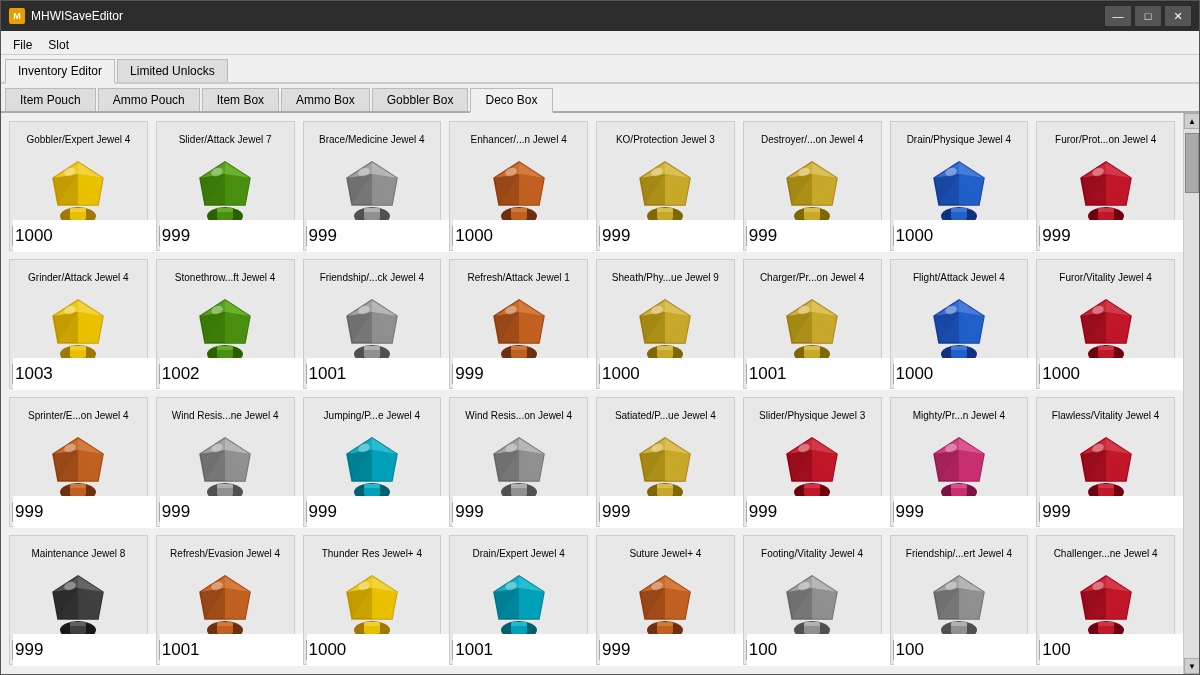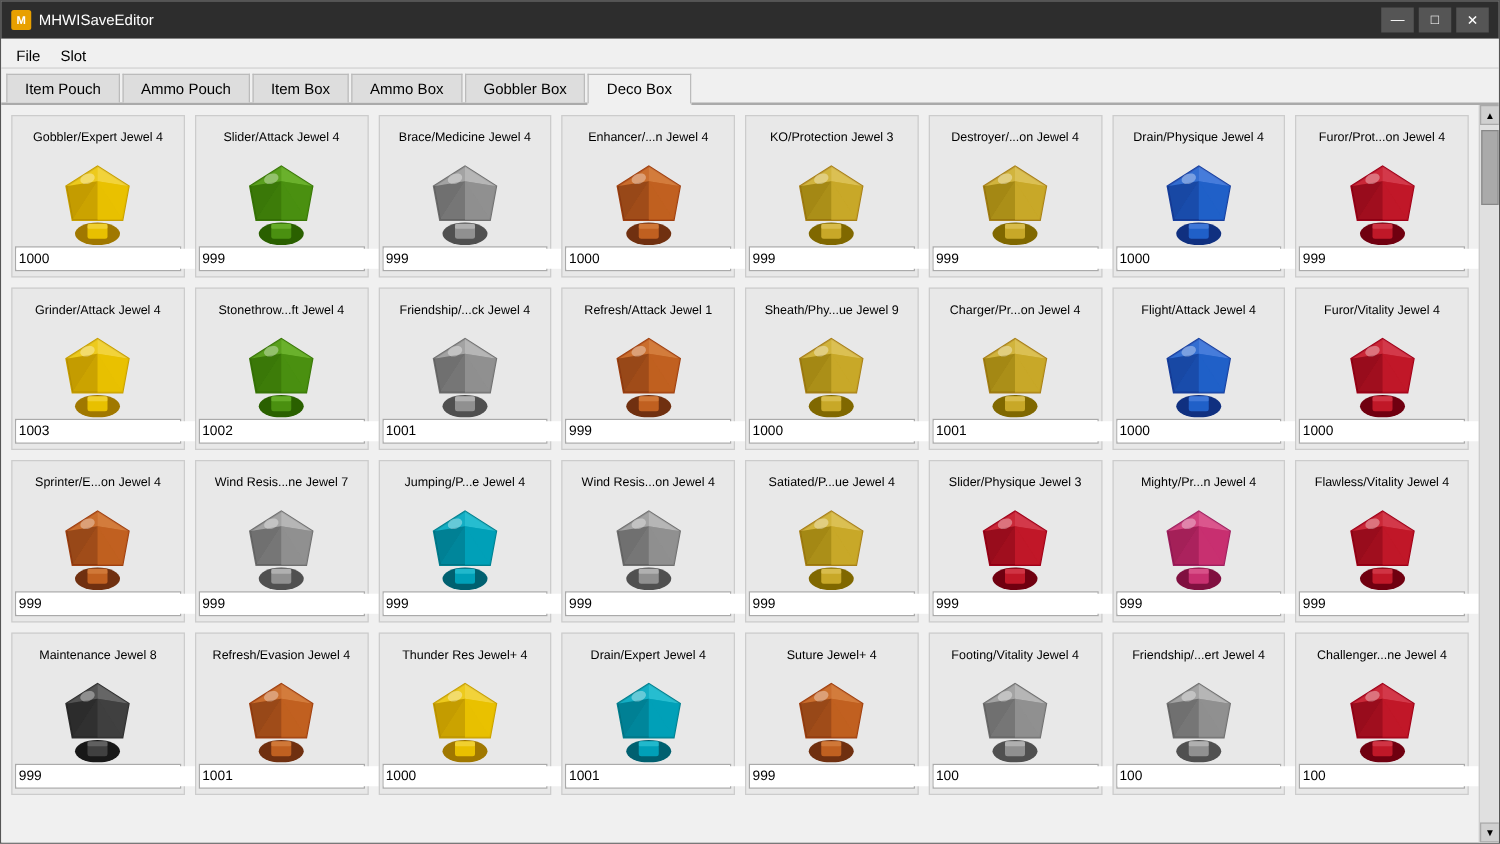--- a/index.html
+++ b/index.html
@@ -202,23 +202,23 @@
       align-items: center;
       width: 100%;
       background: white;
       border: 1px solid #aaa;
       height: 20px;
     }
     .jewel-input {
       flex: 1;
       border: none;
       outline: none;
-      font-size: 11px;
+      font-size: 17px;
       padding: 0 2px;
-      height: 16px;
+      height: 32px;
       background: white;
     }
     .jewel-spinner {
       display: flex;
       flex-direction: column;
       width: 14px;
       border-left: 1px solid #aaa;
     }
     .spin-btn {
       width: 14px;
@@ -249,20 +249,24 @@
       <button class="title-btn">□</button>
       <button class="title-btn close">✕</button>
     </div>
   </div>
 
   <div class="menu-bar">
     <span class="menu-item">File</span>
     <span class="menu-item">Slot</span>
   </div>
 
+  <div class="tab-bar-outer">
+    <div class="tab-outer active">Inventory Editor</div>
+    <div class="tab-outer">Limited Unlocks</div>
+  </div>
 
   <div class="tab-bar-inner">
     <div class="tab-inner">Item Pouch</div>
     <div class="tab-inner">Ammo Pouch</div>
     <div class="tab-inner">Item Box</div>
     <div class="tab-inner">Ammo Box</div>
     <div class="tab-inner">Gobbler Box</div>
     <div class="tab-inner active">Deco Box</div>
   </div>
 
@@ -291,21 +295,21 @@
   </svg></div>
           <div class="jewel-input-row">
             <input type="text" class="jewel-input" value="1000" style="">
             <div class="jewel-spinner">
               <button class="spin-btn">▲</button>
               <button class="spin-btn">▼</button>
             </div>
           </div>
         </div>
         <div class="jewel-cell">
-          <div class="jewel-name">Slider/Attack Jewel 4</div>
+          <div class="jewel-name">Slider/Attack Jewel 7</div>
           <div class="jewel-icon"><svg viewBox="0 0 60 65" xmlns="http://www.w3.org/2000/svg">
 
     <ellipse cx="30" cy="56" rx="18" ry="9" fill="#2a6000"></ellipse>
     <rect x="22" y="48" width="16" height="12" rx="2" fill="#4a9010"></rect>
     <rect x="22" y="48" width="16" height="4" rx="1" fill="#80c840" opacity="0.5"></rect>
 
     <polygon points="30,2 55,18 50,45 10,45 5,18" fill="#2a6000"></polygon>
     <polygon points="30,2 55,18 50,45 10,45 5,18" fill="#4a9010" stroke="#3a7808" stroke-width="1.5"></polygon>
 
     <polygon points="30,2 55,18 30,14" fill="#80c840" opacity="0.6"></polygon>
@@ -733,21 +737,21 @@
   </svg></div>
           <div class="jewel-input-row">
             <input type="text" class="jewel-input" value="999" style="">
             <div class="jewel-spinner">
               <button class="spin-btn">▲</button>
               <button class="spin-btn">▼</button>
             </div>
           </div>
         </div>
         <div class="jewel-cell">
-          <div class="jewel-name">Wind Resis...ne Jewel 7</div>
+          <div class="jewel-name">Wind Resis...ne Jewel 4</div>
           <div class="jewel-icon"><svg viewBox="0 0 60 65" xmlns="http://www.w3.org/2000/svg">
 
     <ellipse cx="30" cy="56" rx="18" ry="9" fill="#505050"></ellipse>
     <rect x="22" y="48" width="16" height="12" rx="2" fill="#909090"></rect>
     <rect x="22" y="48" width="16" height="4" rx="1" fill="#d0d0d0" opacity="0.5"></rect>
 
     <polygon points="30,2 55,18 50,45 10,45 5,18" fill="#505050"></polygon>
     <polygon points="30,2 55,18 50,45 10,45 5,18" fill="#909090" stroke="#707070" stroke-width="1.5"></polygon>
 
     <polygon points="30,2 55,18 30,14" fill="#d0d0d0" opacity="0.6"></polygon>

